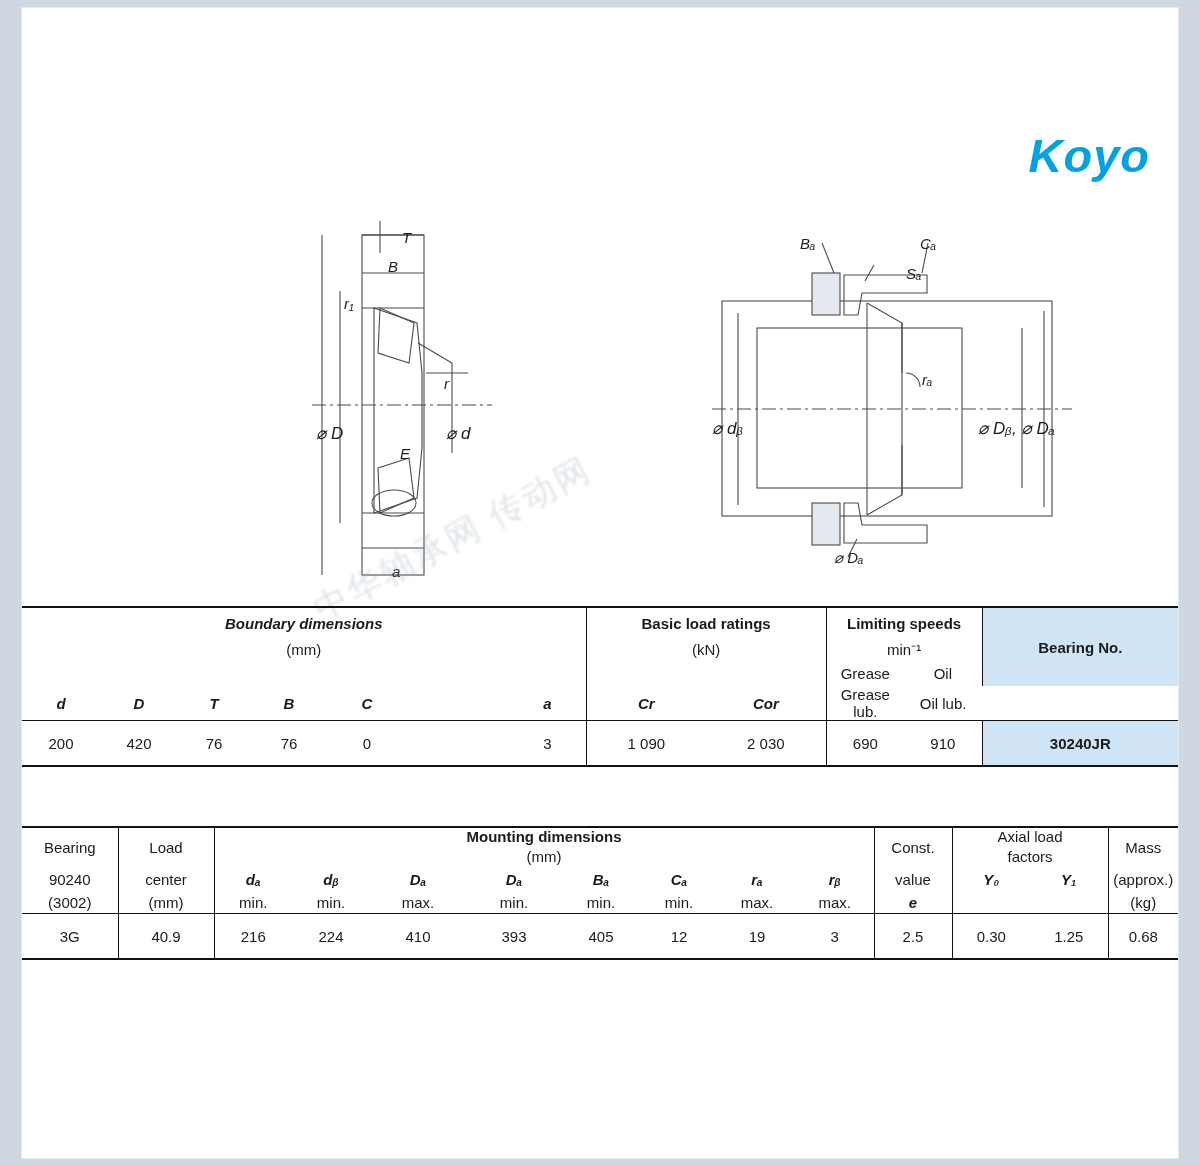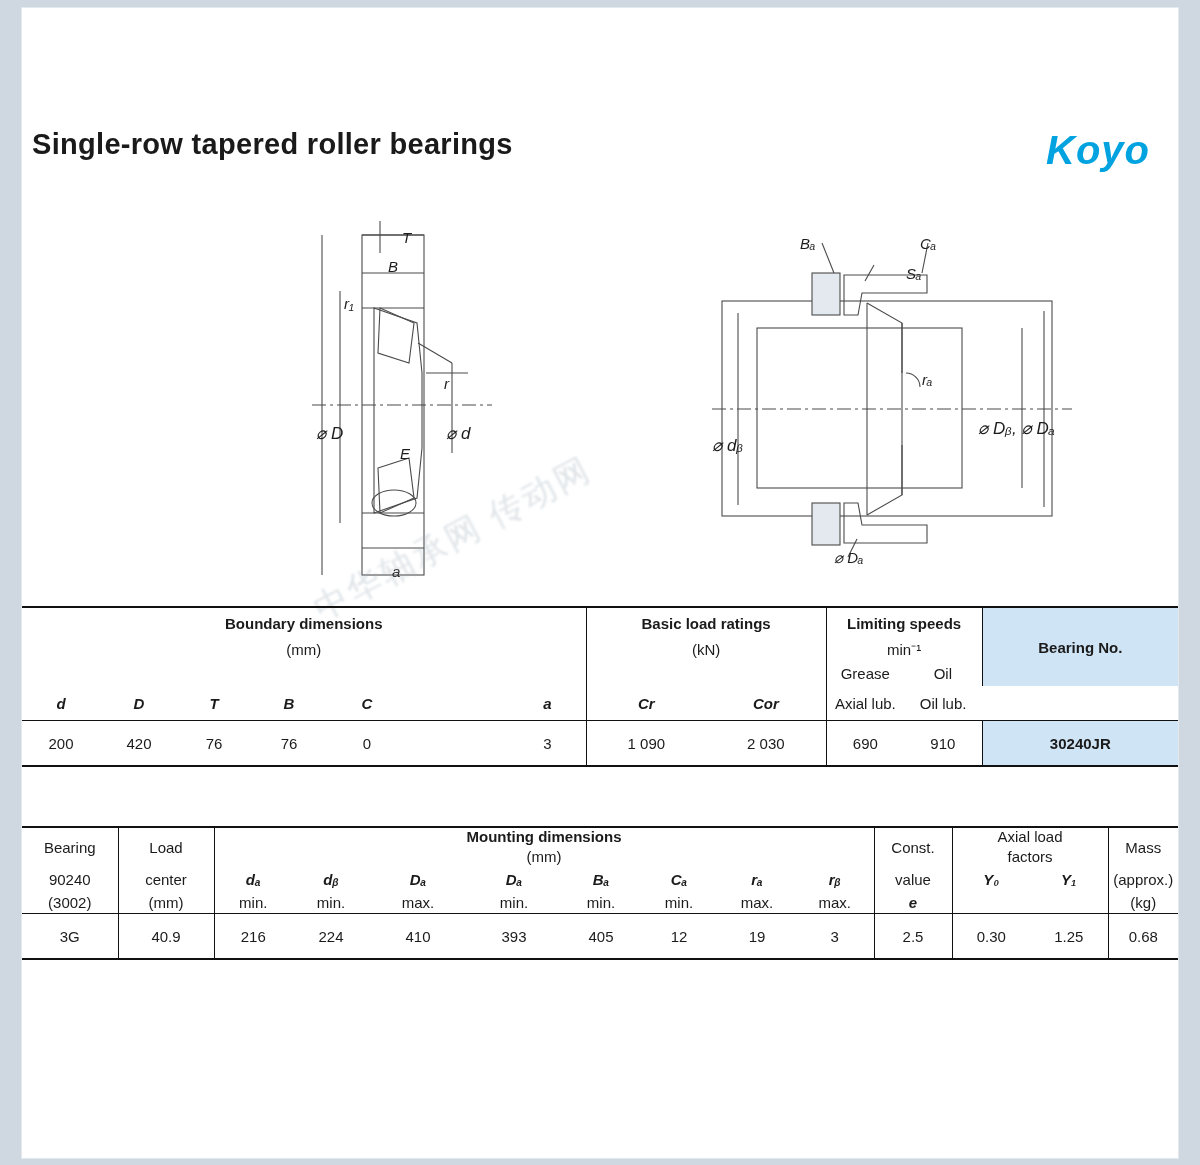--- a/index.html
+++ b/index.html
@@ -35,21 +35,21 @@
     font-size: 29px;
     font-weight: bold;
     letter-spacing: 0.3px;
     line-height: 1.45;
     filter: blur(0.55px);
   }
   .brand {
     position: absolute;
     right: 28px;
     top: 120px;
-    font-size: 40px;
+    font-size: 47px;
     font-weight: bold;
     font-style: italic;
     color: #00a3e0;
     letter-spacing: 1px;
     filter: blur(0.5px);
   }
 
   
   .figures {
     position: absolute;
@@ -111,21 +111,20 @@
   .vrule-r     { border-right: 1px solid #111; }
   .highlight   { background: #cfe4f5; }
   .val-row td  { height: 44px; font-size: 17px; }
 </style>
 </head>
 <body>
 
 <div class="page">
 
   <div class="title-block">
-    <div class="title-line">Single-row tapered roller bearings</div>
   </div>
   <div class="brand">Koyo</div>
 
   <div class="figures">
     <svg class="fig-svg" width="1156" height="390">
       <g stroke="#2b2b2b" fill="none" stroke-width="1.1" opacity="0.85">
 
         <rect x="340" y="22" width="62" height="340"></rect>
 
         <line x1="340" y1="60" x2="402" y2="60"></line>
@@ -192,21 +191,21 @@
     <div class="fig-label big" style="left:294px; top:210px;">⌀ D</div>
     <div class="fig-label big" style="left:424px; top:210px;">⌀ d</div>
     <div class="fig-label" style="left:378px; top:232px;">E</div>
     <div class="fig-label" style="left:422px; top:162px;">r</div>
     <div class="fig-label" style="left:370px; top:350px;">a</div>
 
     <div class="fig-label" style="left:778px; top:22px;">Bₐ</div>
     <div class="fig-label" style="left:898px; top:22px;">Cₐ</div>
     <div class="fig-label" style="left:836px; top:52px;margin-left:48px;">Sₐ</div>
     <div class="fig-label" style="left:900px; top:158px;">rₐ</div>
-    <div class="fig-label big" style="left:690px; top:222px;">⌀ dᵦ</div>
+    <div class="fig-label big" style="left:690px; top:205px;">⌀ dᵦ</div>
     <div class="fig-label big" style="left:956px; top:205px;">⌀ Dᵦ, ⌀ Dₐ</div>
     <div class="fig-label" style="left:812px; top:336px;">⌀ Dₐ</div>
   </div>
 
   <div class="watermark">中华轴承网 传动网</div>
 
   <div class="table-wrap" style="top:598px;">
     <table class="spec">
       <colgroup>
         <col style="width:78px">
@@ -216,21 +215,21 @@
           <col style="width:78px">
           <col style="width:180px">
         <col style="width:120px">
           <col style="width:120px">
         <col style="width:78px">
           <col style="width:78px">
         <col style="width:196px">
       </colgroup>
       <tbody>
           <tr class="rule-top">
-        <td colspan="6" class="hdr-main" style="height:30px;">Boundary dimensions</td>
+        <td colspan="6" class="hdr-main" style="height:30px;font-style:italic;">Boundary dimensions</td>
         <td colspan="2" class="hdr-main vrule-l">Basic load ratings</td>
         <td colspan="2" class="hdr-main vrule-l">Limiting speeds</td>
         <td rowspan="3" class="hdr-main vrule-l highlight">Bearing No.</td>
       </tr>
       <tr>
         <td colspan="6" class="hdr-sub" style="height:22px;">(mm)</td>
         <td colspan="2" class="hdr-sub vrule-l">(kN)</td>
         <td colspan="2" class="hdr-sub vrule-l">min⁻¹</td>
       </tr>
       <tr>
@@ -241,21 +240,21 @@
       </tr>
       <tr class="rule-thin">
         <td class="hdr-sym" style="height:34px;">d</td>
         <td class="hdr-sym">D</td>
         <td class="hdr-sym">T</td>
         <td class="hdr-sym">B</td>
         <td class="hdr-sym">C</td>
         <td class="hdr-sym" style="text-align:right; padding-right:34px;">a</td>
         <td class="hdr-sym vrule-l">Cr</td>
         <td class="hdr-sym">Cor</td>
-        <td class="hdr-sub vrule-l">Axial lub.</td>
+        <td class="hdr-sub vrule-l">Grease lub.</td>
         <td class="hdr-sub">Oil lub.</td>
       </tr>
       <tr class="val-row rule-bottom">
         <td>200</td>
         <td>420</td>
         <td>76</td>
         <td>76</td>
         <td>0</td>
         <td style="text-align:right; padding-right:34px;">3</td>
         <td class="vrule-l">1 090</td>

